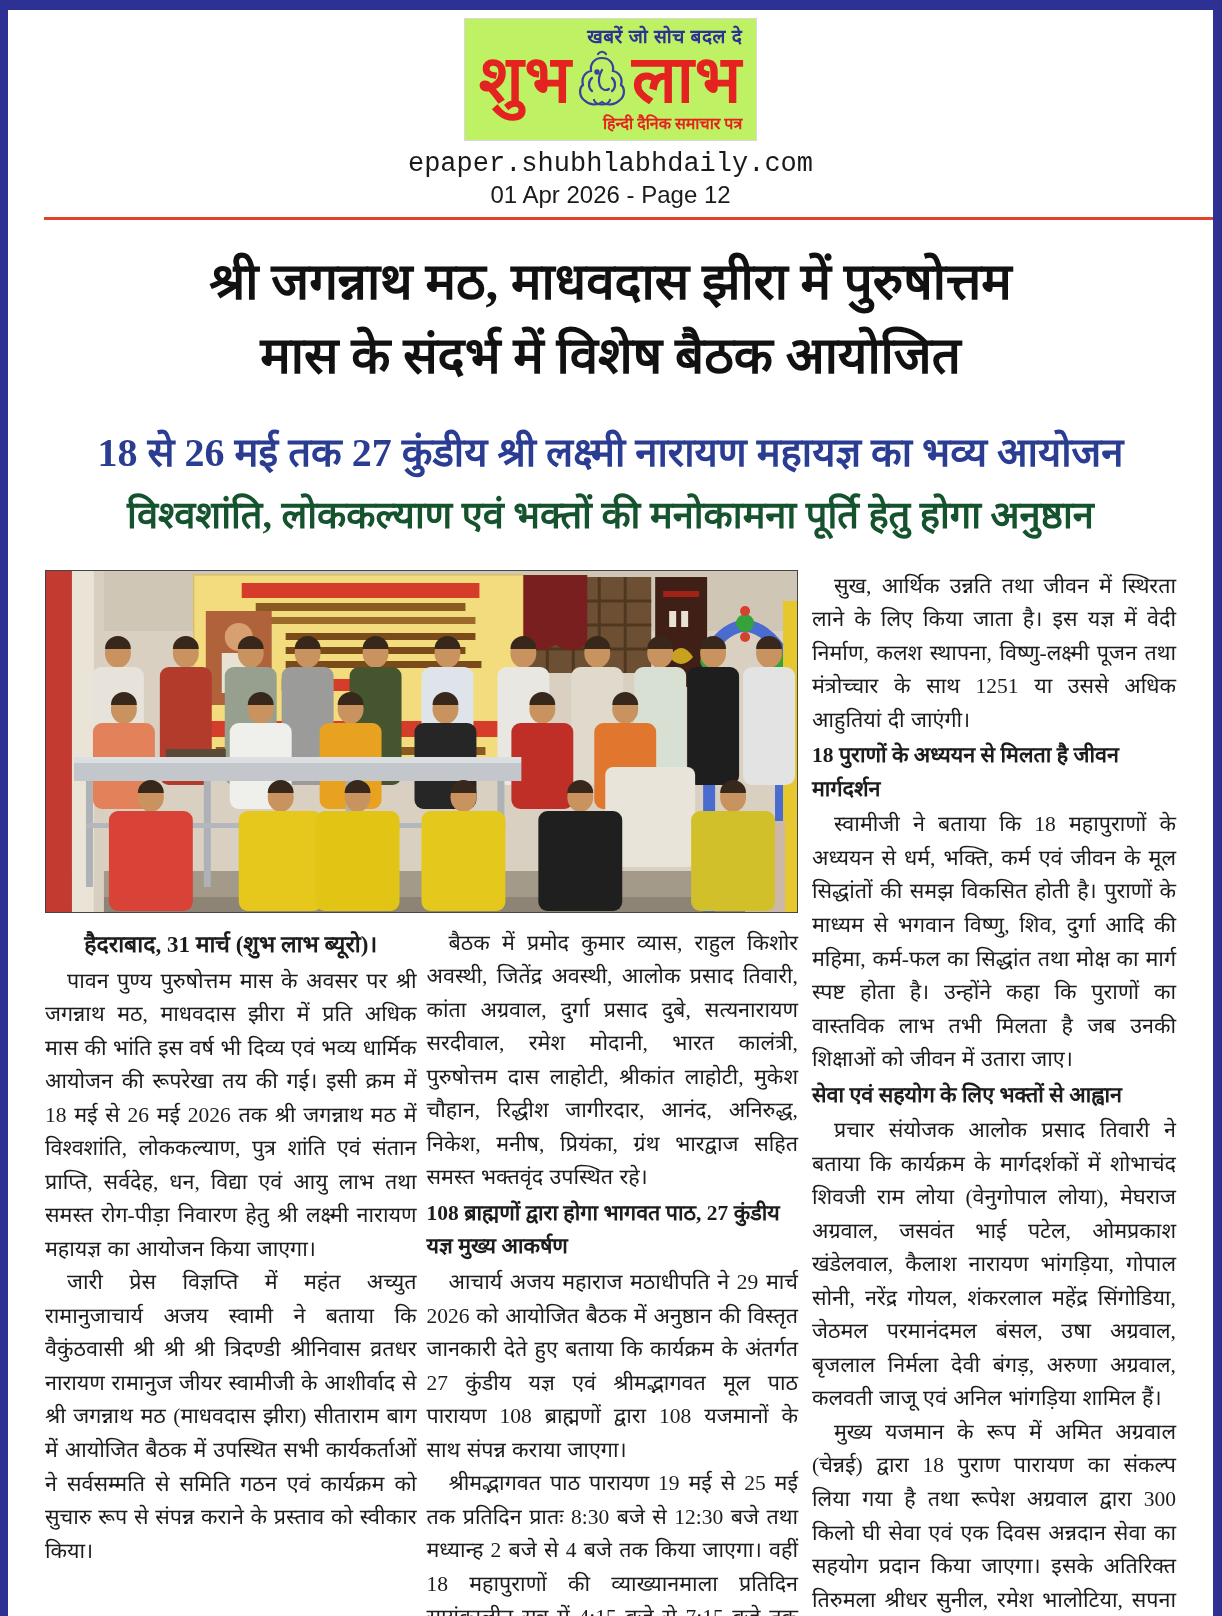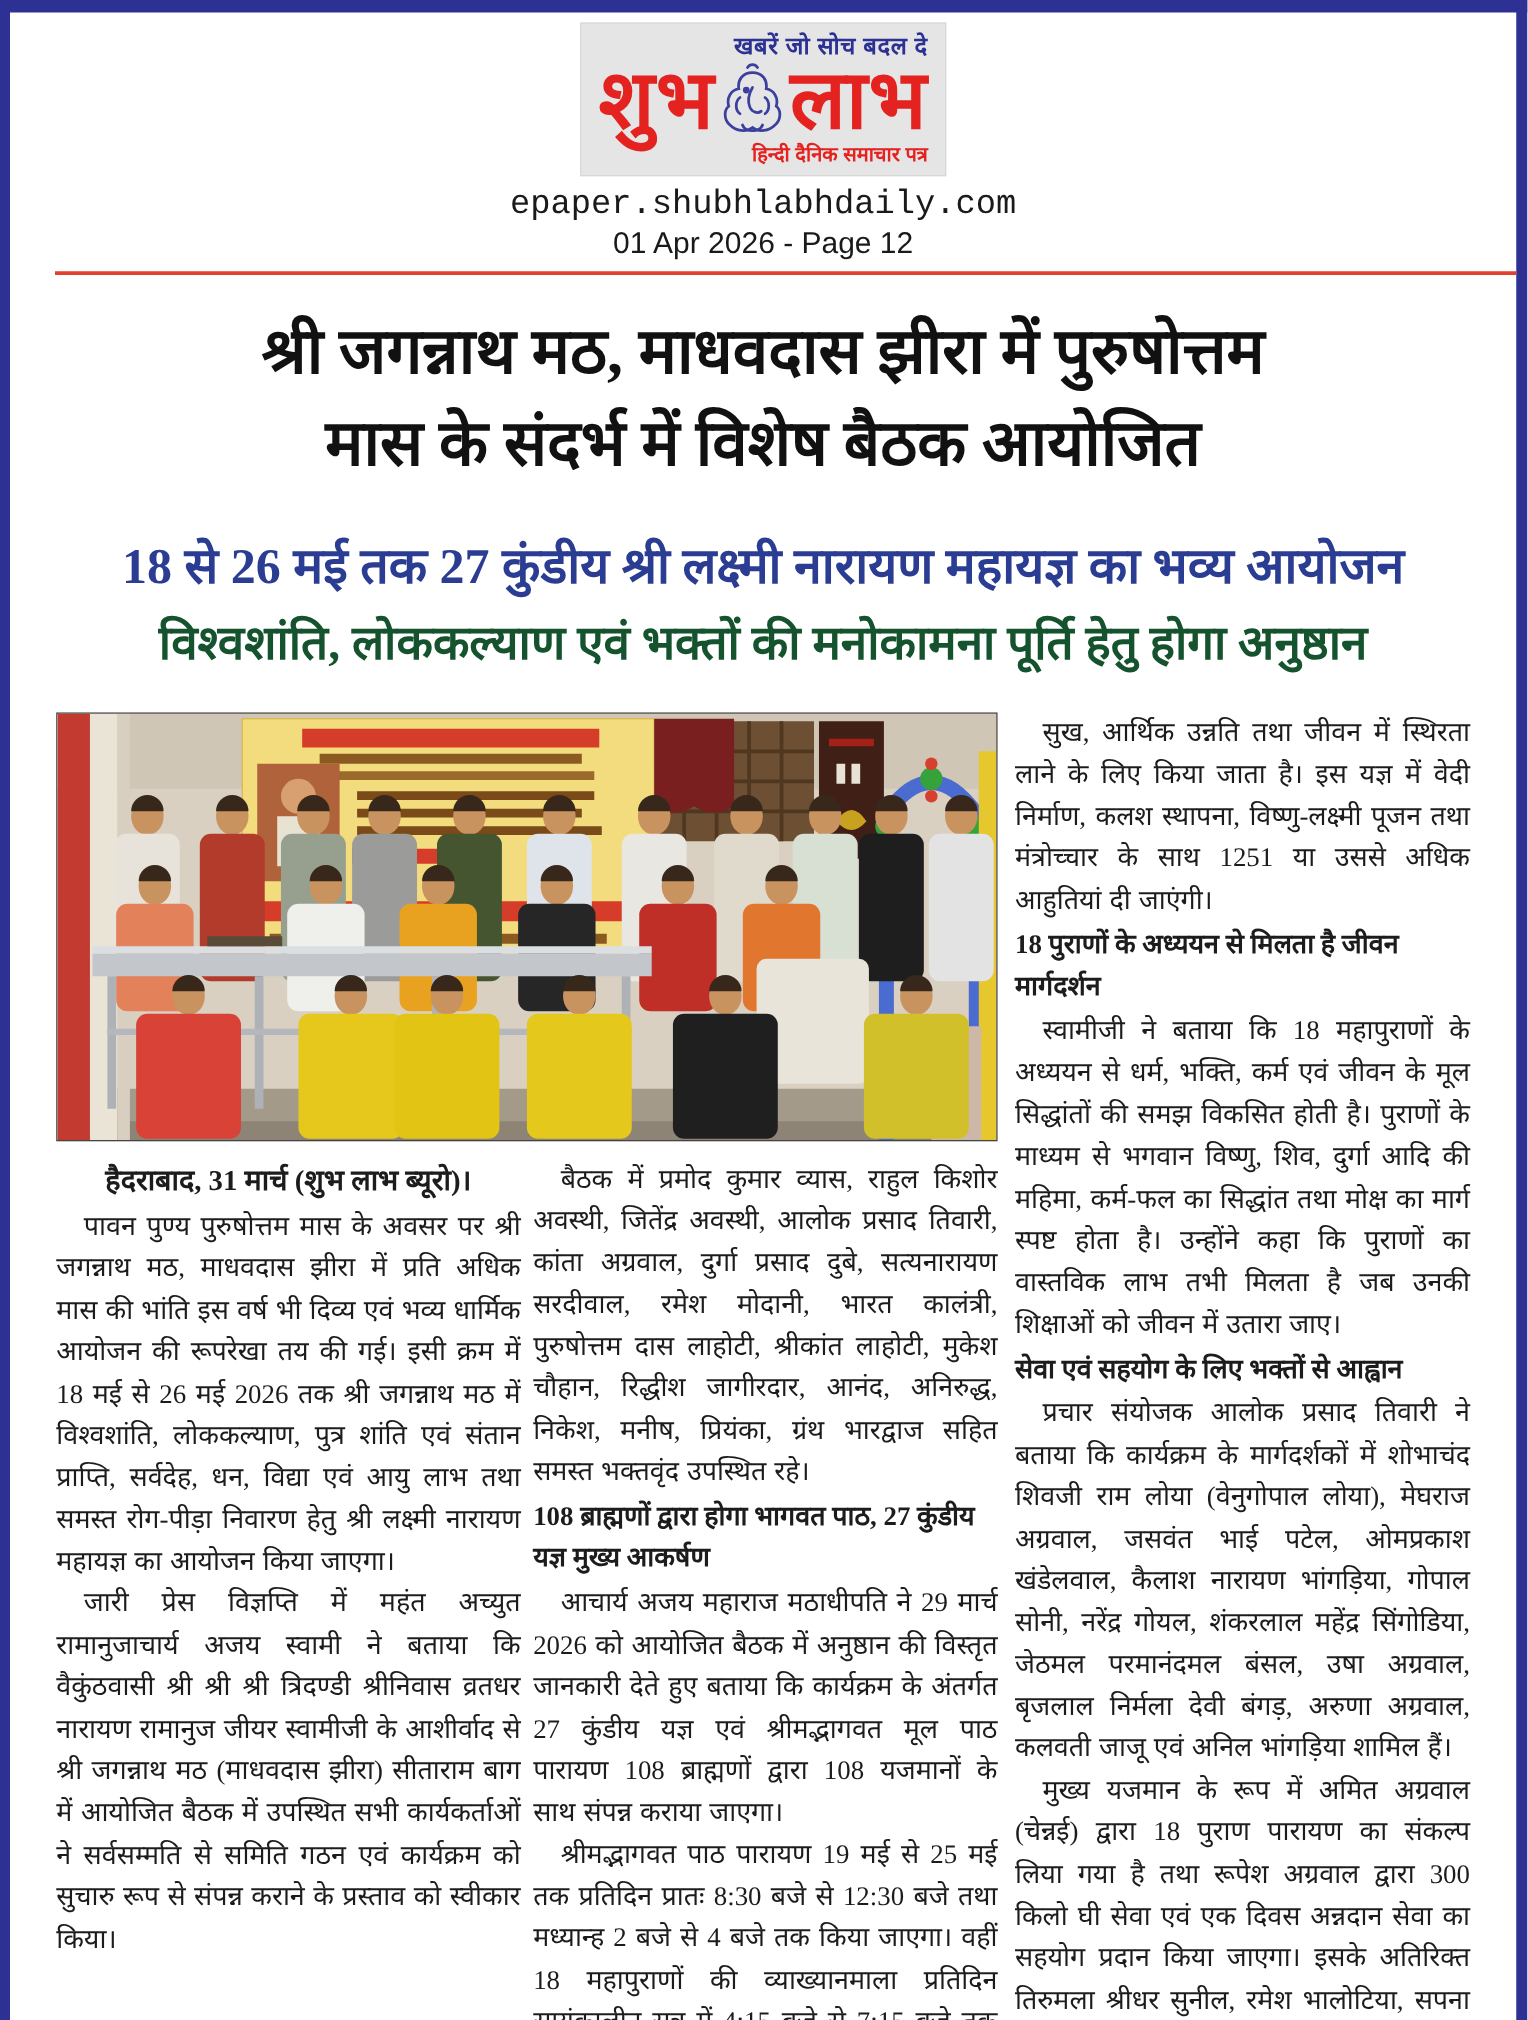--- a/index.html
+++ b/index.html
@@ -6,36 +6,36 @@
   body{font-family:"Liberation Serif","DejaVu Serif",serif;color:#1c1c1c;}
   .page{
     width:1222px;min-height:1616px;margin:0 auto;background:#fff;
     box-sizing:border-box;position:relative;
     border-left:8px solid #2d3193;border-right:9px solid #2d3193;border-top:10px solid #2d3193;
     display:flex;flex-direction:column;
   }
   
   .masthead{display:flex;flex-direction:column;align-items:center;padding-top:8px;}
   .logo-box{
-    border:1px solid #d8d8d8;background:#e5e5e5;padding:4px 14px 6px 14px;
+    border:1px solid #d8d8d8;background:#bef264;padding:4px 14px 6px 14px;
     display:flex;flex-direction:column;align-items:flex-end;
   }
   .logo-tagline{
     color:#2d3193;font-weight:bold;font-size:19px;letter-spacing:.5px;
     font-family:"Liberation Sans","DejaVu Sans",sans-serif;margin-bottom:-4px;
   }
   .logo-row{display:flex;align-items:center;gap:2px;}
   .logo-word{
     color:#e42220;font-weight:bold;font-size:66px;line-height:1.05;
     font-family:"DejaVu Sans","Liberation Sans",sans-serif;letter-spacing:1px;
   }
   .ganesh{width:52px;height:64px;margin:0 2px;}
   .logo-subtitle{
     color:#e42220;font-weight:bold;font-size:16px;margin-top:-2px;
-    font-family:Liberation Sans, sans-serif;
+    font-family:Liberation Serif, serif;
   }
   .site-url{font-size:27px;margin-top:8px;color:#1a1a1a;font-family:Liberation Mono, monospace;}
   .edition-line{font-size:24px;margin-top:2px;color:#1a1a1a;font-family:"Liberation Sans","DejaVu Sans",sans-serif;}
   .red-rule{height:3px;background:#e2412c;margin:8px 0 0 36px;}
   
   .headline{
     text-align:center;font-weight:bold;color:#111;
     font-size:51px;line-height:1.45;margin:26px 30px 0 30px;
     font-family:"Liberation Serif","DejaVu Serif",serif;
   }

